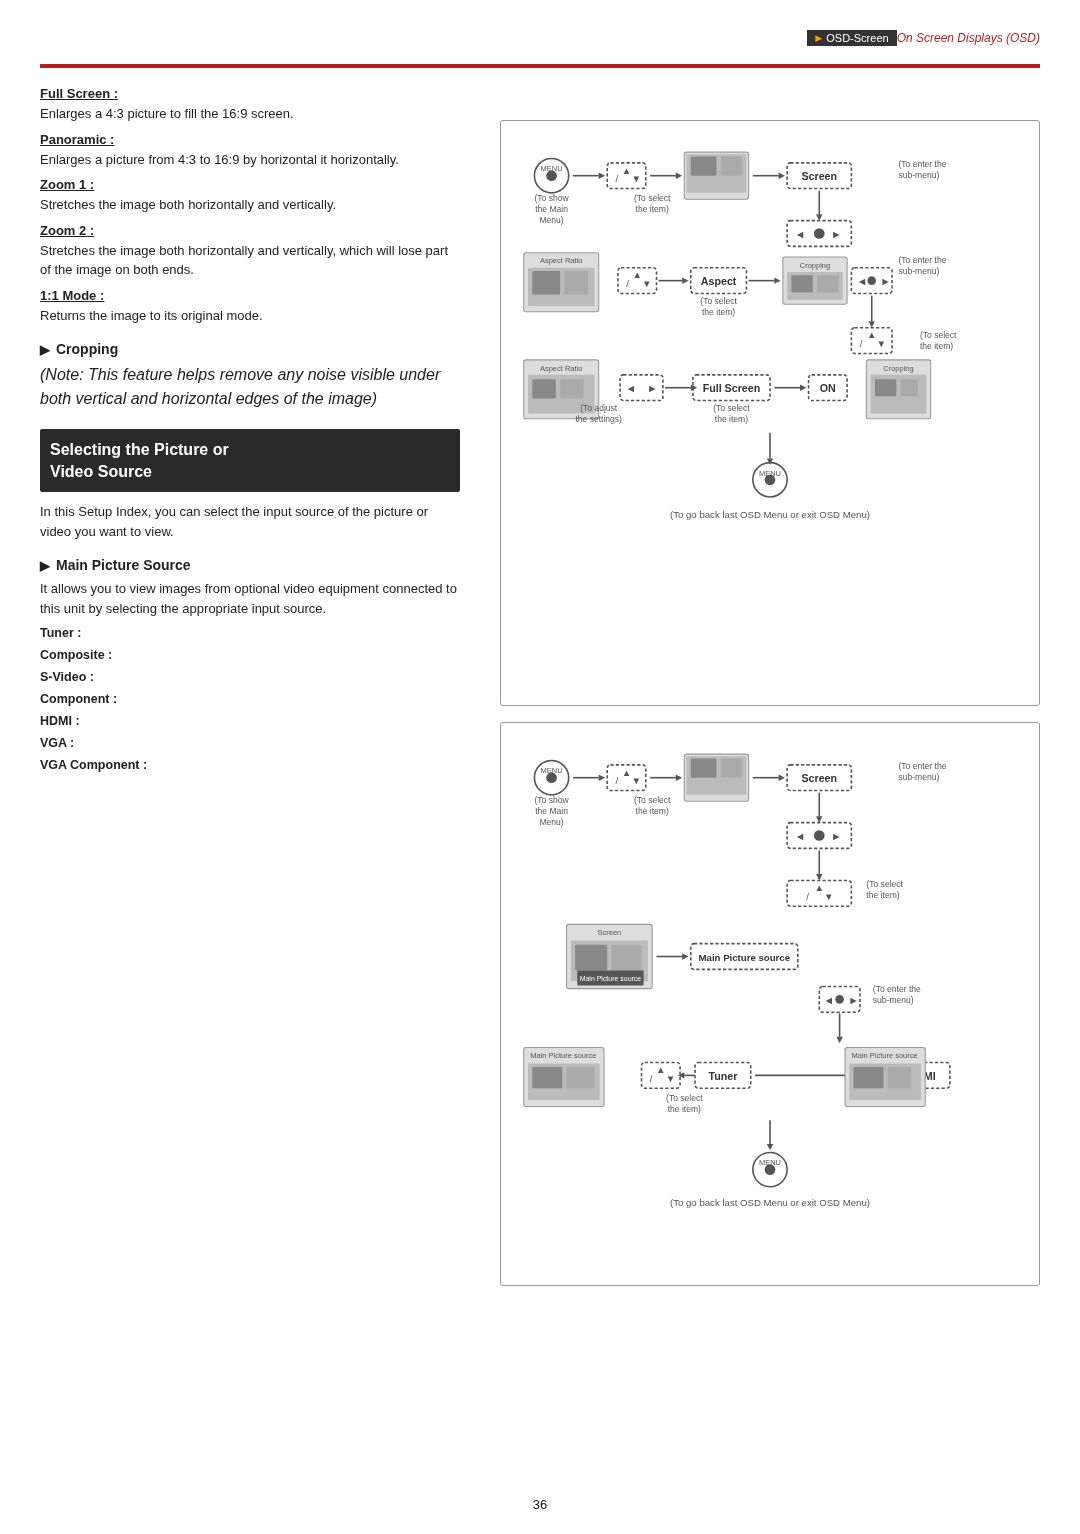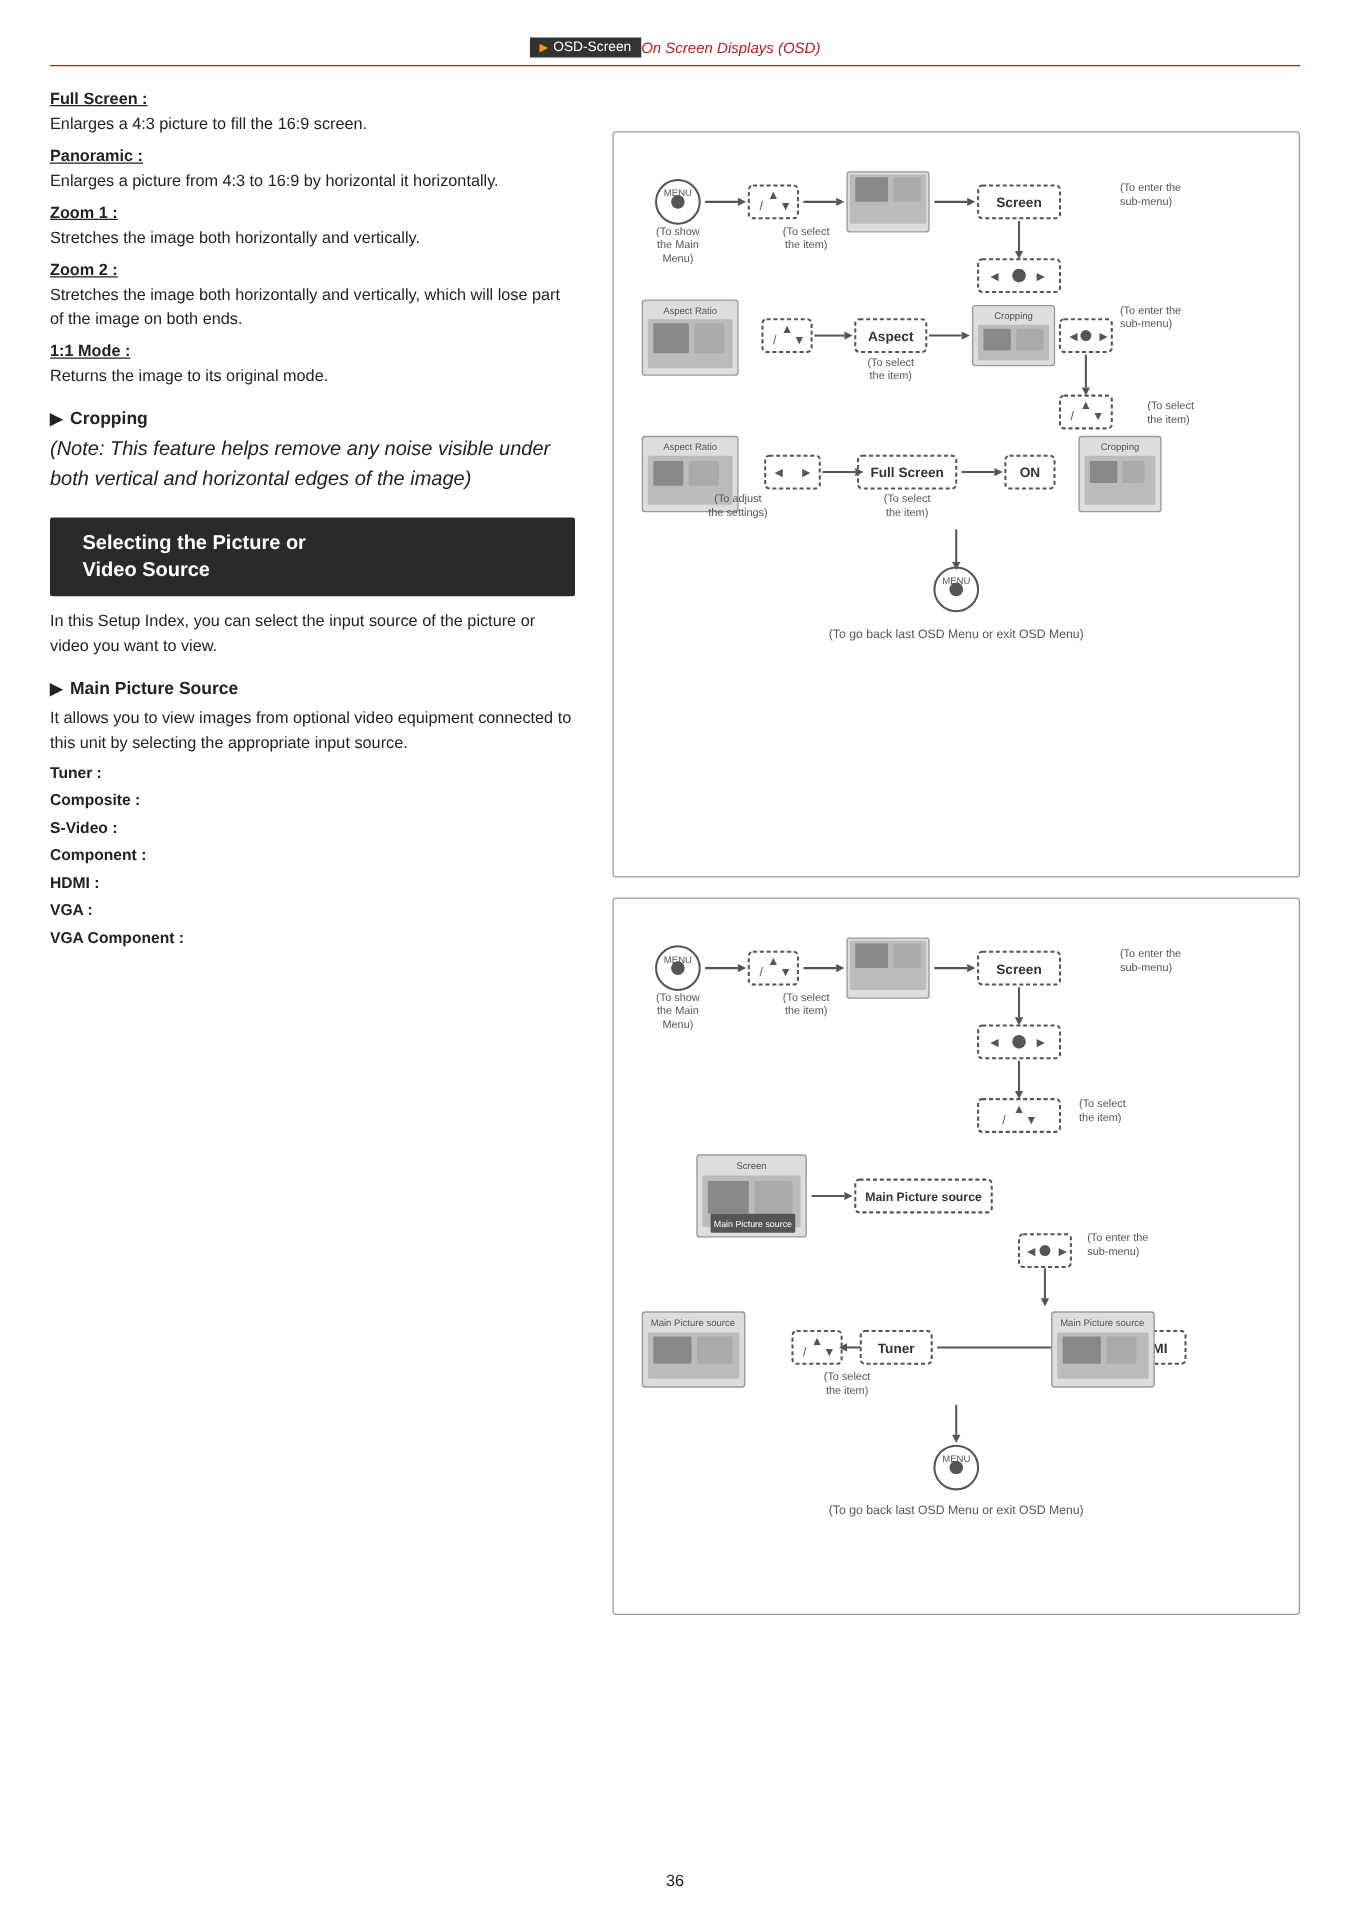--- a/index.html
+++ b/index.html
@@ -15,24 +15,24 @@
     .page {
       width: 1080px;
       min-height: 1534px;
       background: #fff;
       padding: 30px 40px;
       position: relative;
     }
     
     .header {
       display: flex;
-      justify-content: center;
+      justify-content: flex-end;
       align-items: center;
-      border-bottom: 1px solid #b91c1c;
-      padding-bottom: 6px;
+      border-bottom: 4px solid #b91c1c;
+      padding-bottom: 18px;
       margin-bottom: 18px;
     }
     .header-left {
       display: flex;
       align-items: center;
       gap: 6px;
     }
     .osd-badge {
       background: #333;
       color: #fff;
@@ -49,21 +49,21 @@
     }
     .header-right {
       font-style: italic;
       font-size: 12px;
       color: #b91c1c;
     }
 
     
     .main-content {
       display: flex;
-      gap: 30px;
+      gap: 40px;
     }
     .left-col {
       flex: 0 0 420px;
       max-width: 420px;
     }
     .right-col {
       flex: 1;
       margin-top: 34px;
     }
 
@@ -101,21 +101,21 @@
     .note-italic {
       font-style: italic;
       font-size: 16px;
       line-height: 1.5;
     }
 
     
     .selecting-box {
       background: #2a2a2a;
       color: #fff;
-      padding: 10px 26px;
+      padding: 10px 10px;
       margin-top: 18px;
       margin-bottom: 10px;
       border-radius: 2px;
     }
     .selecting-box-title {
       font-size: 16px;
       font-weight: bold;
       line-height: 1.35;
     }
 

